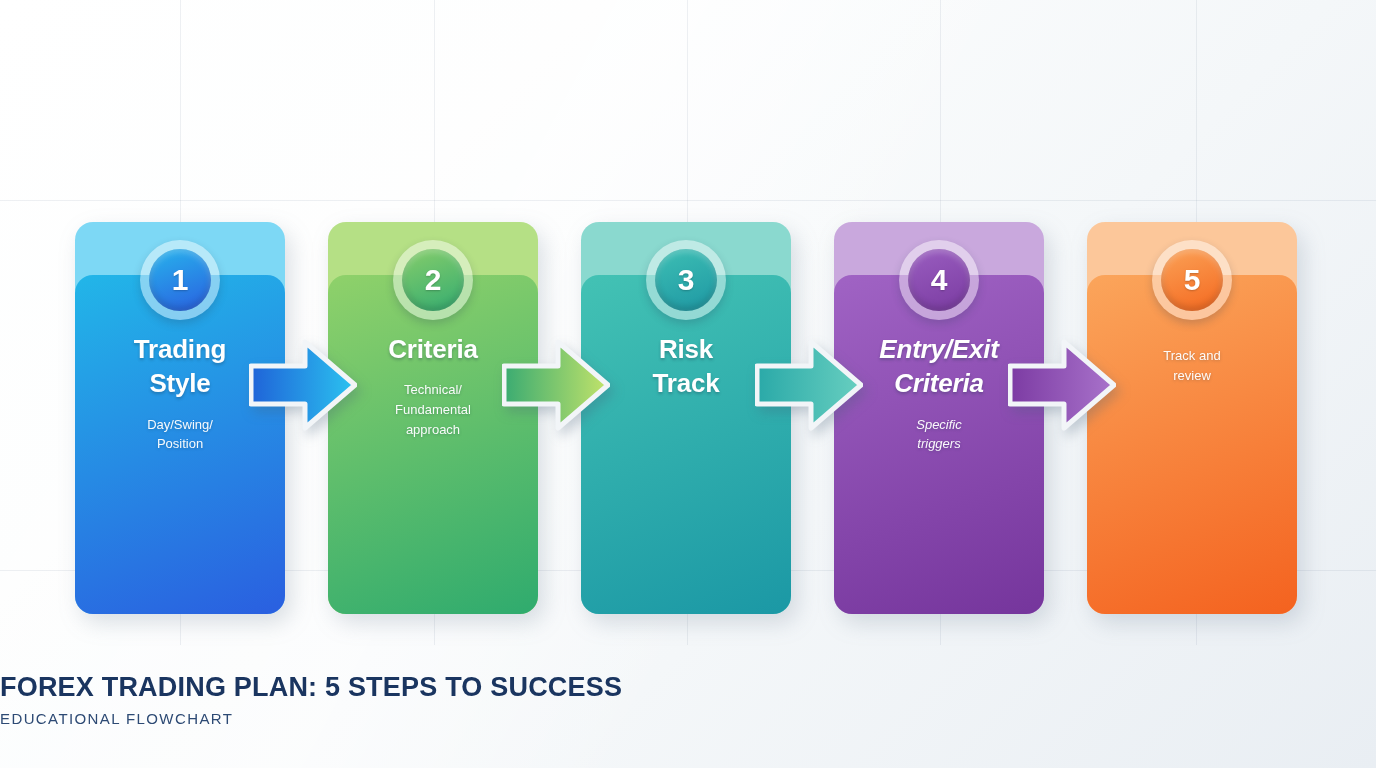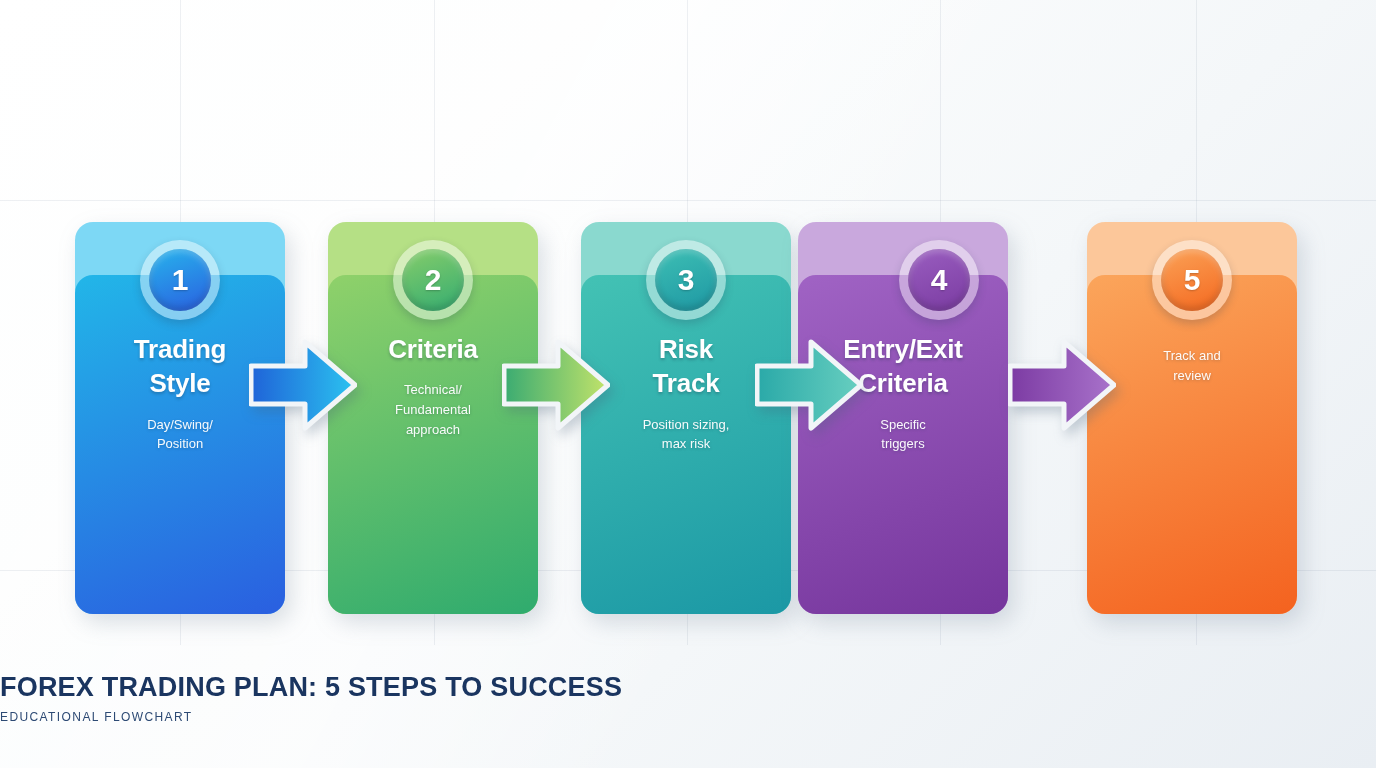--- a/index.html
+++ b/index.html
@@ -140,21 +140,21 @@
     text-align: left;
   }
   .footer-title {
     font-size: 27px;
     font-weight: bold;
     color: #1a3560;
     letter-spacing: 0.2px;
   }
   .footer-sub {
     margin-top: 7px;
-    font-size: 12px;
+    font-size: 15px;
     font-weight: normal;
     color: #2d4a74;
     letter-spacing: 1.4px;
   }
 </style>
 </head>
 <body>
 
 <div id="canvas">
 
@@ -200,30 +200,28 @@
         <div class="badge-inner" style="background: linear-gradient(160deg, rgb(134, 205, 106) 0%, rgb(52, 172, 113) 100%);">
           <div class="badge-num">2</div>
         </div>
       </div>
       <div class="card" style="left: 581px;">
         <div class="card-topband" style="background: rgb(138, 217, 207);"></div>
         <div class="card-body" style="background: linear-gradient(160deg, rgb(67, 194, 180) 0%, rgb(27, 152, 165) 100%);"></div>
         <div class="card-content">
           <div class="card-title">Risk
 Track</div>
-          <div class="card-desc">Position sizing,
-max risk</div>
         </div>
       </div>
       <div class="badge" style="left: 646px; background: rgba(255, 255, 255, 0.45);">
         <div class="badge-inner" style="background: linear-gradient(160deg, rgb(61, 191, 180) 0%, rgb(30, 151, 163) 100%);">
           <div class="badge-num">3</div>
         </div>
       </div>
-      <div class="card" style="left: 798px;">
+      <div class="card" style="left: 834px; font-style: italic;">
         <div class="card-topband" style="background: rgb(201, 168, 221);"></div>
         <div class="card-body" style="background: linear-gradient(160deg, rgb(160, 99, 196) 0%, rgb(117, 53, 156) 100%);"></div>
         <div class="card-content">
           <div class="card-title">Entry/Exit
 Criteria</div>
           <div class="card-desc">Specific
 triggers</div>
         </div>
       </div>
       <div class="badge" style="left: 899px; background: rgba(255, 255, 255, 0.45);">

